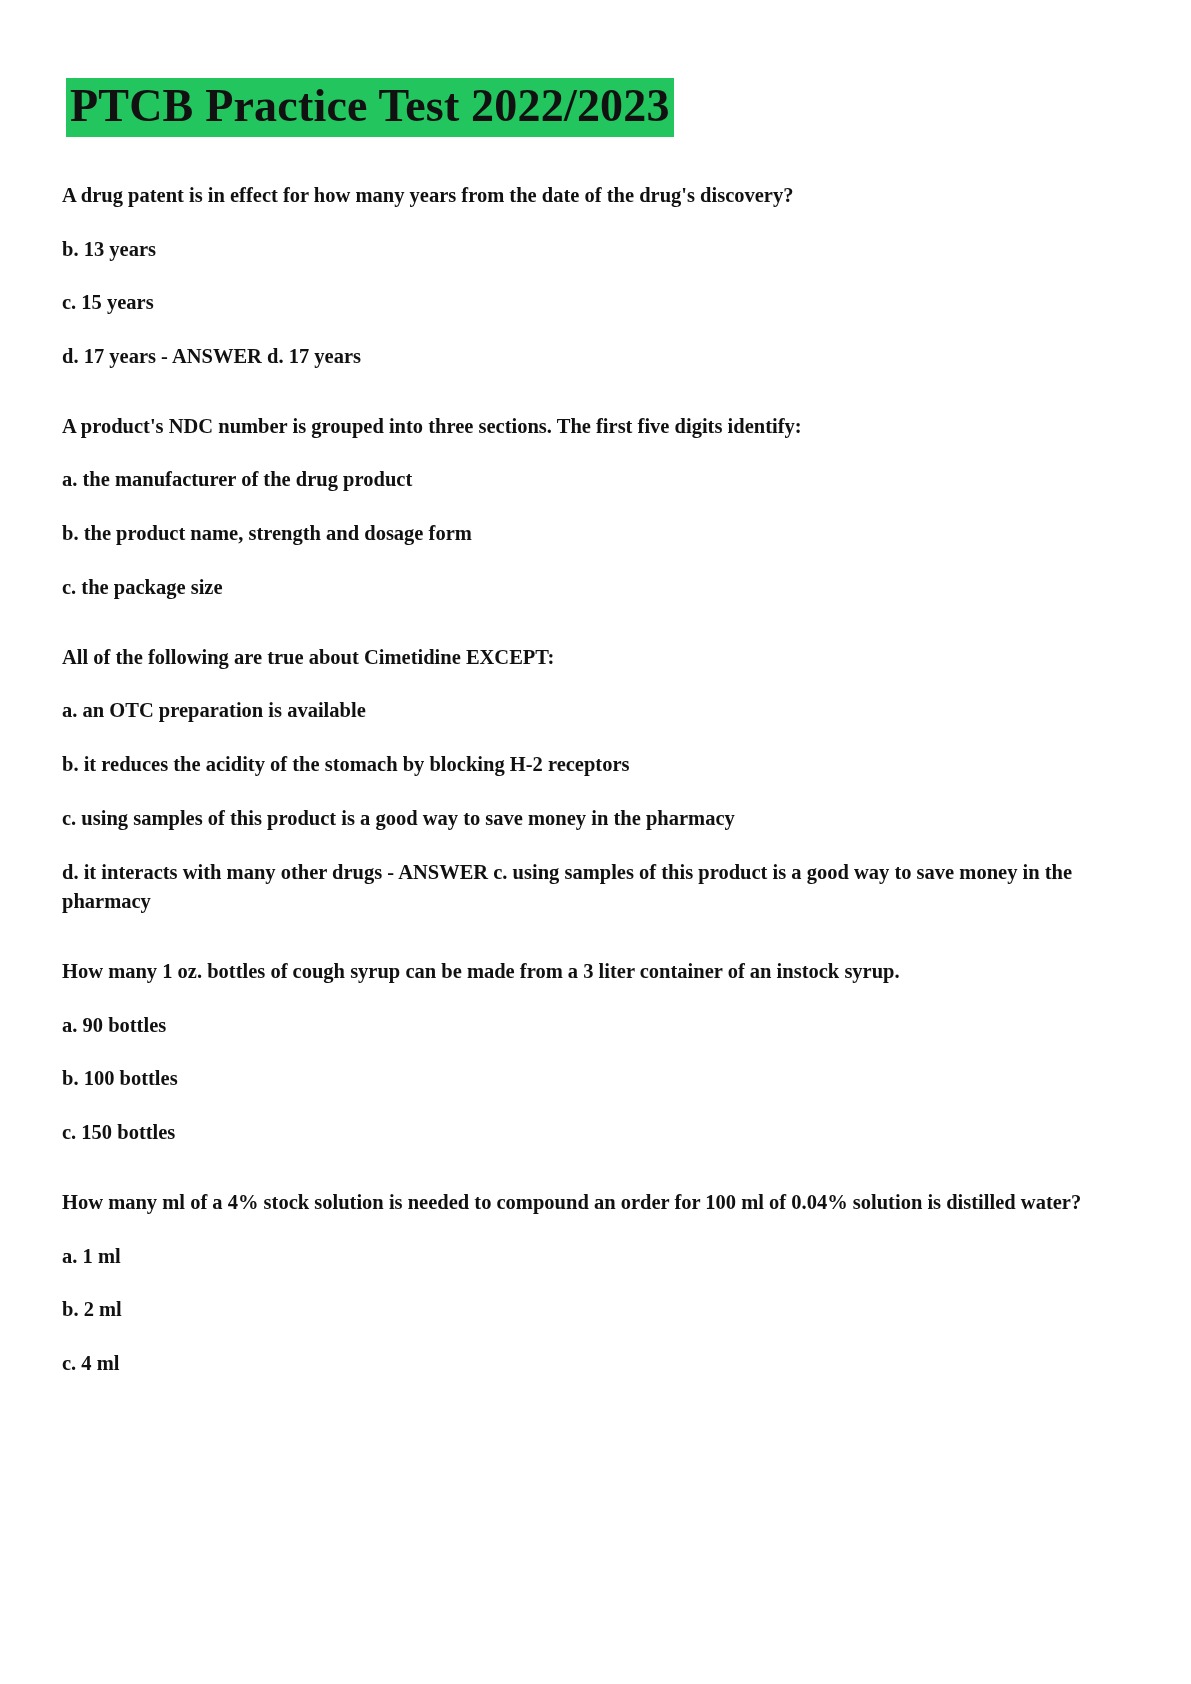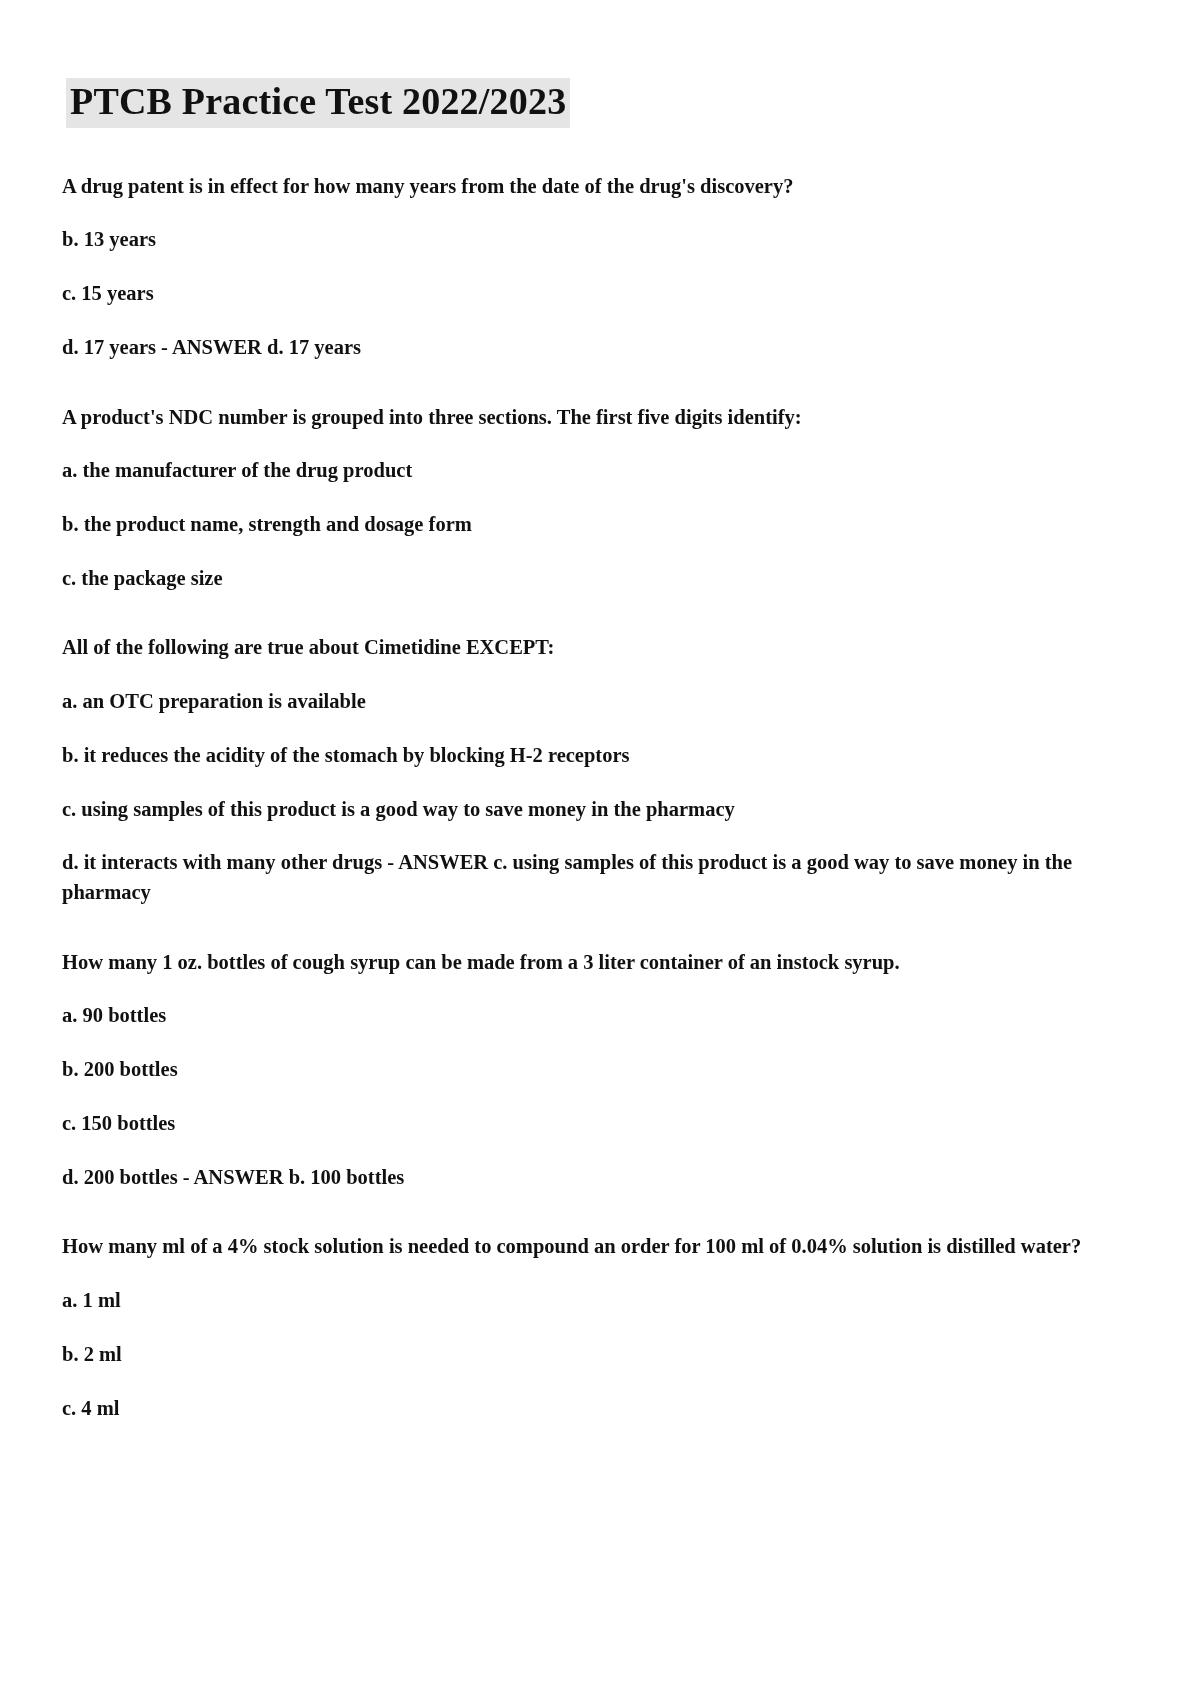--- a/index.html
+++ b/index.html
@@ -12,26 +12,26 @@
     width: 1191px;
     height: 1684px;
     background: #ffffff;
     box-sizing: border-box;
     padding: 60px 78px 40px 62px;
     font-family: "Liberation Serif", "DejaVu Serif", serif;
     color: #111111;
     overflow: hidden;
   }
   .doc-title {
-    font-size: 38px;
+    font-size: 46px;
     font-weight: bold;
     line-height: 1.15;
     margin: 18px 0 0 0;
     display: inline-block;
-    background: #e5e5e5;
+    background: #22c55e;
     padding: 2px 4px 4px 4px;
     letter-spacing: 0.2px;
   }
   .title-wrap {
     margin: 0 0 44px 4px;
   }
   .question-block {
     margin: 0 0 40px 0;
     font-weight: bold;
   }
@@ -76,23 +76,22 @@
     <p class="q-text">All of the following are true about Cimetidine EXCEPT:</p>
     <p class="opt">a. an OTC preparation is available</p>
     <p class="opt">b. it reduces the acidity of the stomach by blocking H-2 receptors</p>
     <p class="opt">c. using samples of this product is a good way to save money in the pharmacy</p>
     <p class="opt">d. it interacts with many other drugs - ANSWER c. using samples of this product is a good way to save money in the pharmacy</p>
   </div>
 
   <div class="question-block">
     <p class="q-text">How many 1 oz. bottles of cough syrup can be made from a 3 liter container of an instock syrup.</p>
     <p class="opt">a. 90 bottles</p>
-    <p class="opt">b. 200 bottles</p>
+    <p class="opt">b. 100 bottles</p>
     <p class="opt">c. 150 bottles</p>
-    <p class="opt">d. 200 bottles - ANSWER b. 100 bottles</p>
   </div>
 
   <div class="question-block">
     <p class="q-text">How many ml of a 4% stock solution is needed to compound an order for 100 ml of 0.04% solution is distilled water?</p>
     <p class="opt">a. 1 ml</p>
     <p class="opt">b. 2 ml</p>
     <p class="opt">c. 4 ml</p>
   </div>
 
 </div>

